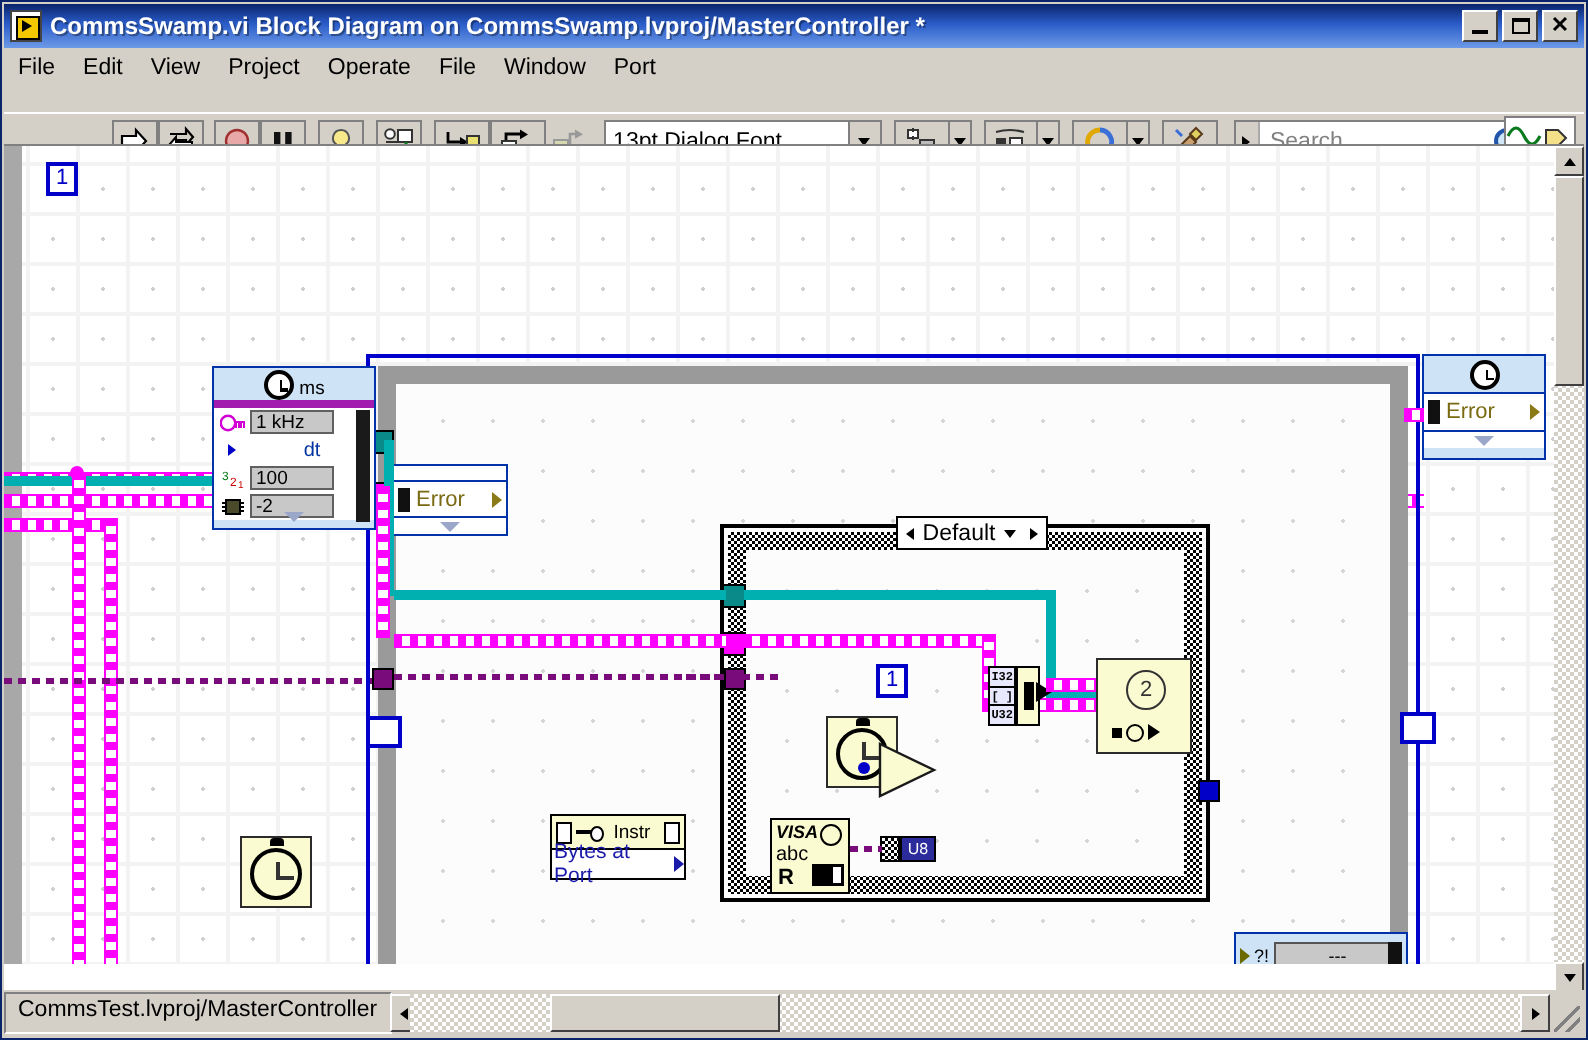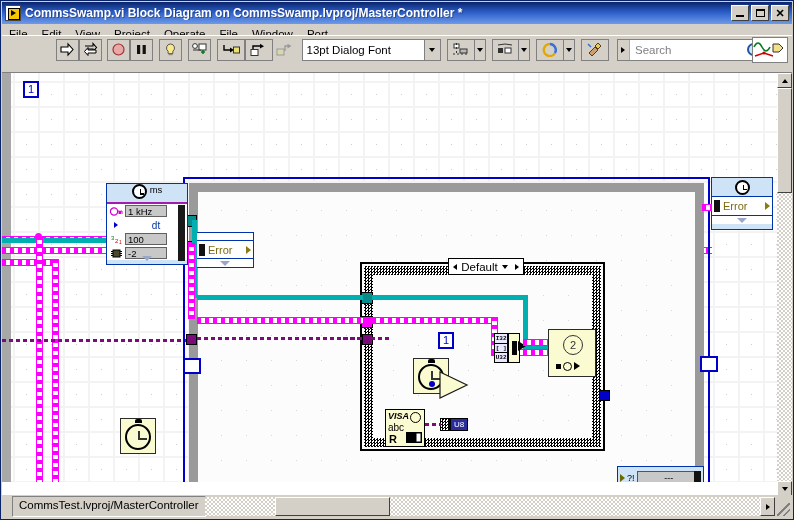--- a/index.html
+++ b/index.html
@@ -60,21 +60,21 @@
     position:absolute; left:1px; top:23px; width:790px; height:20px;
     background:#d4d0c8; display:flex; align-items:center;
     border-bottom:1px solid #d4d0c8;
   }
   .menu-item {
     font-size:11.5px; color:#000; padding:2px 7px; cursor:default; white-space:nowrap;
   }
 
   
   .toolbar {
-    position:absolute; left:1px; top:34px; width:790px; height:28px;
+    position:absolute; left:1px; top:55px; width:790px; height:28px;
     background:#d4d0c8; border-top:1px solid #fff;
     display:flex; align-items:center; padding-left:2px;
   }
   .tb-sep { width:6px; }
   .tb-btn {
     width:23px; height:22px; margin:0 0px;
     border:1px solid #808080; background:#d4d0c8;
     display:flex; align-items:center; justify-content:center;
     position:relative; cursor:pointer;
   }
@@ -165,21 +165,21 @@
     background:#d4d0c8; border:1px solid; border-color:#fff #404040 #404040 #fff;
   }
   .vscroll .sb-bottom { position:absolute; left:0; bottom:0; }
 
   
   .statusbar {
     position:absolute; left:1px; bottom:1px; width:790px; height:23px;
     background:#d4d0c8; display:flex; align-items:center;
   }
   .status-text {
-    height:21px; margin-left:10px; padding:0 6px;
+    height:21px; margin-left:0; padding:0 6px;
     border:1px solid; border-color:#808080 #fff #fff #808080;
     background:#d4d0c8; font-size:11.5px; line-height:17px; color:#000;
     white-space:nowrap;
   }
   .status-arrow {
     width:15px; height:19px; margin-left:-1px;
     border:1px solid; border-color:#fff #404040 #404040 #fff;
     background:#d4d0c8; display:flex; align-items:center; justify-content:center;
   }
   .tri-l { width:0;height:0;border-top:3px solid transparent;border-bottom:3px solid transparent;border-right:4px solid #000; }
@@ -206,22 +206,22 @@
 
   
   .node { position:absolute; }
 
   
   .tl-config {
     left:104px; top:110px; width:82px; height:82px;
     background:#cfe3f7; border:1px solid #0033aa;
   }
   .tl-head {
-    height:20px; display:flex; align-items:flex-start; justify-content:center; gap:3px;
-    border-bottom:2px solid #a21caf;
+    height:20px; display:flex; align-items:flex-end; justify-content:center; gap:3px;
+    border-bottom:4px solid #a21caf;
   }
   .clk-sm { width:15px;height:15px;border-radius:50%;background:#fff;border:2px solid #000; position:relative; }
   .clk-sm::after { content:""; position:absolute; left:6px; top:3px; width:1.5px; height:5px; background:#000; }
   .clk-sm::before { content:""; position:absolute; left:6px; top:7px; width:4px; height:1.5px; background:#000; }
   .tl-ms { font-size:9.5px; color:#000; }
   .tl-row { height:14px; display:flex; align-items:center; padding-left:2px; gap:2px; background:#fff; }
   .tl-row .lbl-ic { width:14px; height:12px; font-size:8px; display:flex; align-items:center; justify-content:center; }
   .tl-field {
     flex:1; height:12px; margin-right:20px; background:#c8c8c8; border:1px solid #606060;
     font-size:9.5px; color:#000; line-height:11px; padding-left:2px;
@@ -768,20 +768,32 @@
       <div class="w w-blue-v" style="left:472px; top:272px; height:108px; width:4px;"></div>
       <div class="w w-blue-h" style="left:472px; top:272px; width:22px; height:4px;"></div>
       <div class="w w-blue-v" style="left:387px; top:263px; height:118px;"></div>
 
       <div class="node vi-yellow clock-big" style="left:118px; top:345px;">
         <div class="clock-top"></div>
         <div class="clock-face"></div>
       </div>
       <div class="w w-blue-h" style="left:154px; top:292px; width:28px;"></div>
 
+      <div class="node instr-node">
+        <div class="instr-top">
+          <span class="instr-page"></span>
+          <span class="instr-conn"></span>
+          <span class="instr-lbl">Instr</span>
+          <span class="instr-page"></span>
+        </div>
+        <div class="instr-bot">
+          <span>Bytes at Port</span>
+          <i class="instr-out"></i>
+        </div>
+      </div>
       <div class="w w-blue-h" style="left:341px; top:355px; width:42px;"></div>
 
       <div class="node visa-read">
         <span class="vr-l1">VISA</span>
         <span class="vr-l2">abc</span>
         <span class="vr-r">R</span>
         <span class="vr-clk"></span>
         <span class="vr-box">
           <svg width="14" height="9" viewBox="0 0 14 9">
               <rect x="0" y="0" width="9" height="9" fill="#000"></rect>

